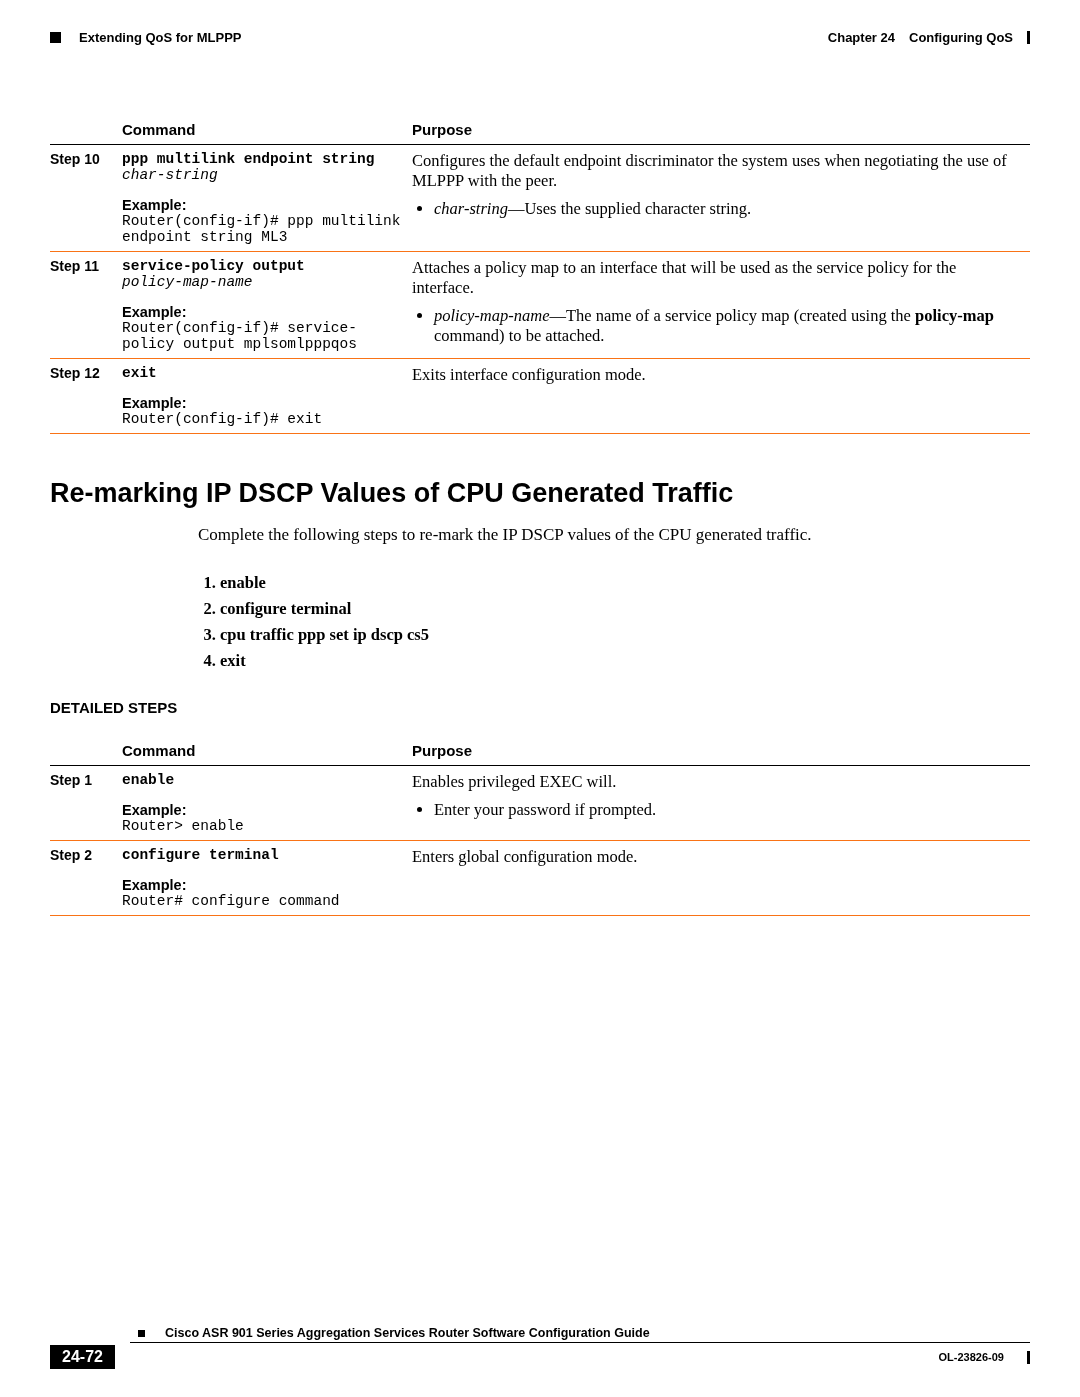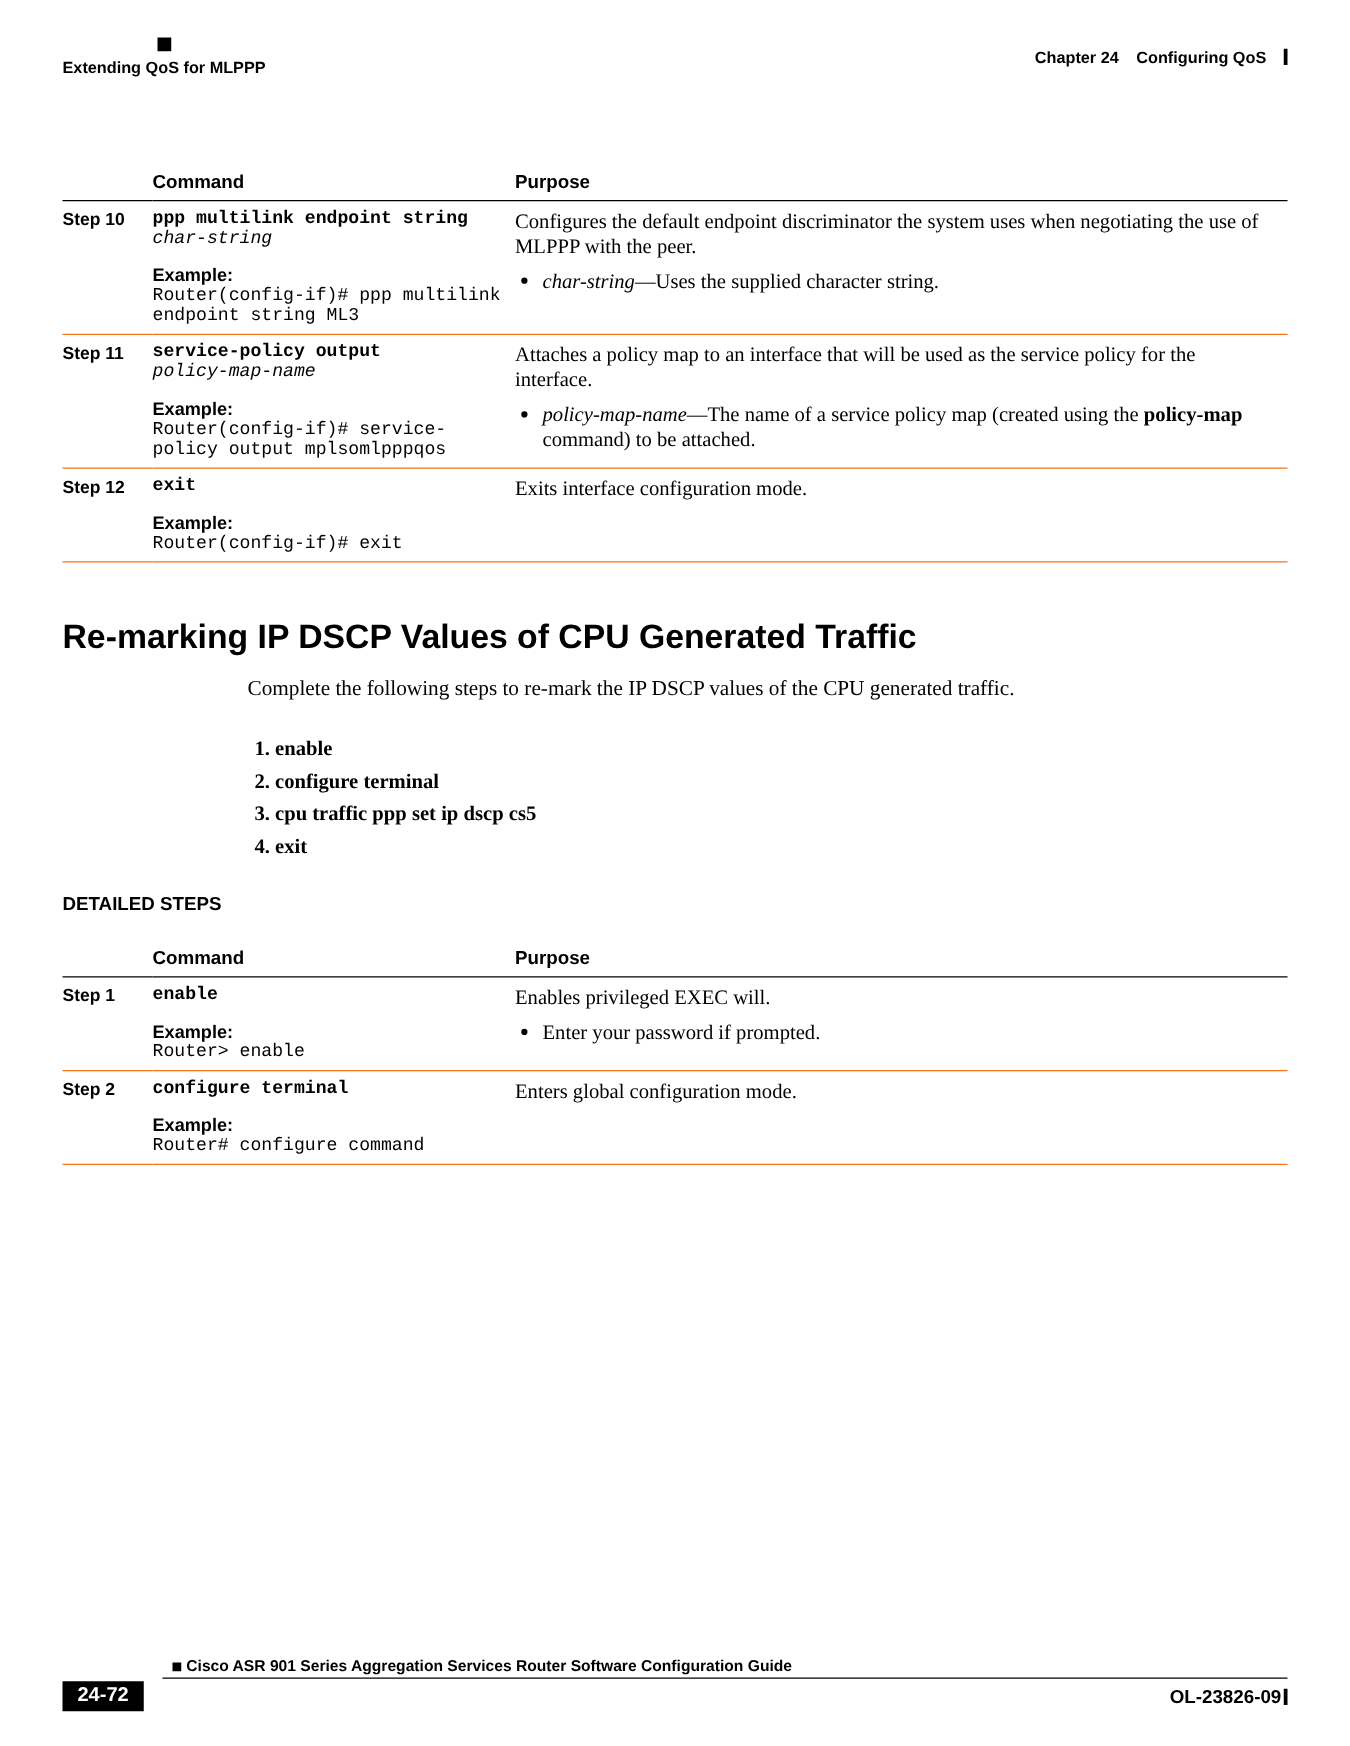--- a/index.html
+++ b/index.html
@@ -21,22 +21,21 @@
     justify-content: space-between;
     align-items: center;
     font-family: Arial, Helvetica, sans-serif;
     font-size: 13px;
     font-weight: bold;
     margin-bottom: 70px;
   }
   .header-left {
     display: flex;
     align-items: center;
-    gap: 5px;
-    flex-direction: column;
+    gap: 18px;
   }
   .header-right {
     display: flex;
     align-items: center;
     gap: 14px;
   }
   .sq {
     width: 11px;
     height: 11px;
     background: #000;
@@ -152,35 +151,35 @@
     justify-content: space-between;
     margin-top: 2px;
   }
   .footer-title {
     font-size: 12.5px;
     font-weight: bold;
     margin-left: 88px;
     margin-bottom: 2px;
     display: flex;
     align-items: center;
-    gap: 4px;
+    gap: 20px;
   }
   .page-badge {
     background: #000;
     color: #fff;
     font-weight: bold;
     font-size: 16px;
     padding: 3px 12px;
   }
   .docnum {
     font-weight: bold;
-    font-size: 15px;
-    display: flex;
-    align-items: center;
-    gap: 2px;
+    font-size: 11px;
+    display: flex;
+    align-items: center;
+    gap: 23px;
   }
   .col-step { width: 72px; }
   .col-cmd  { width: 290px; padding-left: 0; }
   .cmd-block { padding-bottom: 4px; }
   .sm-sq { width:7px; height:7px; background:#000; display:inline-block;}
 </style>
 </head>
 <body>
 
 <div class="page">

